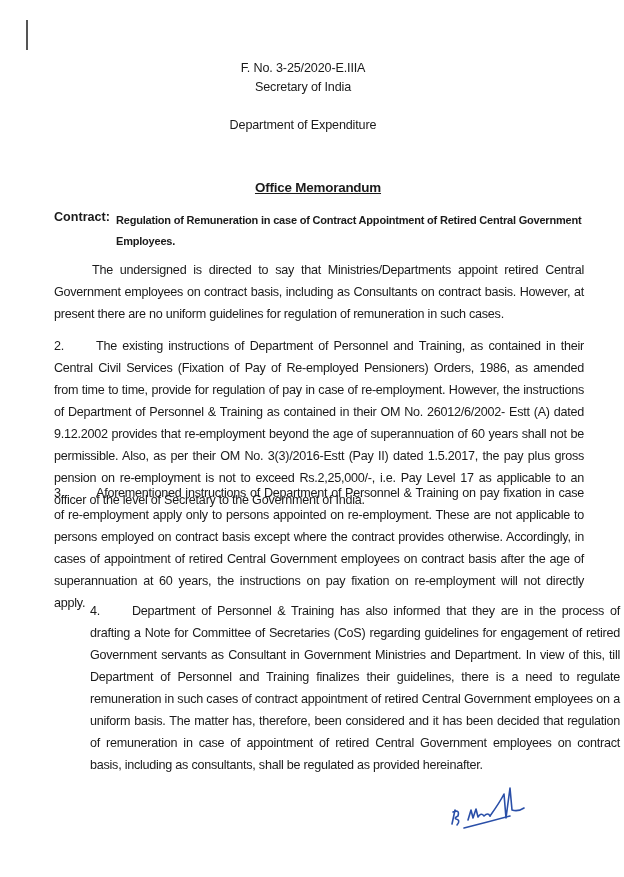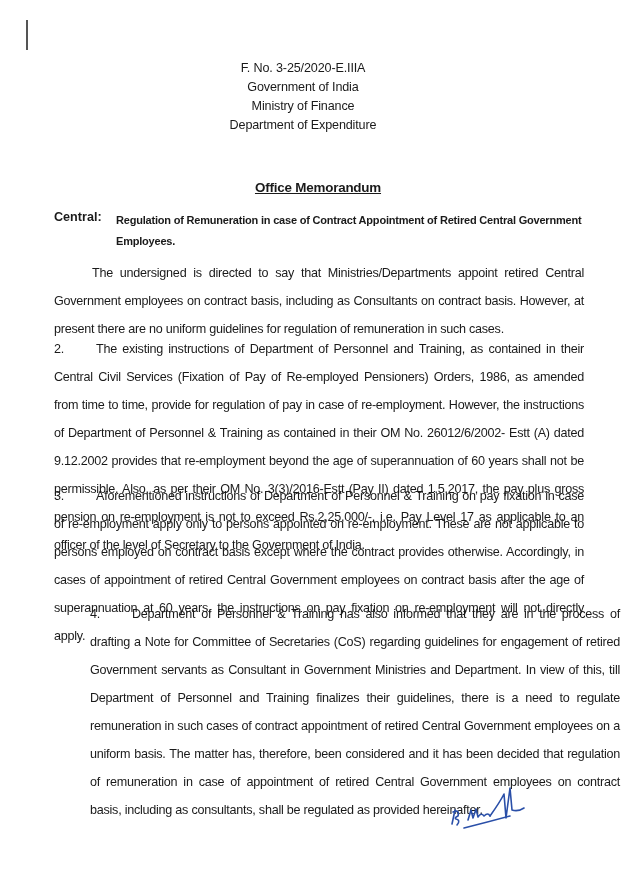--- a/index.html
+++ b/index.html
@@ -8,41 +8,40 @@
   .page { position: absolute; left: 0; top: 0; width: 624px; height: 877px; background: #fff; }
   .edge-mark { position: absolute; left: 26px; top: 20px; width: 2px; height: 30px; background: #555; }
   .hdr { position: absolute; left: 0; width: 606px; text-align: center; font-size: 12.6px;
          line-height: 19px; letter-spacing: -0.15px; }
   .date { position: absolute; right: 41px; top: 162px; font-size: 12.6px; letter-spacing: -0.15px; }
   .om-title { position: absolute; left: 0; width: 606px; top: 180px; text-align: center;
               font-weight: bold; font-size: 13.4px; text-decoration: underline; letter-spacing: -0.2px; margin-left: 15px; }
   .subj-label { position: absolute; left: 54px; top: 210px; font-weight: bold; font-size: 12.6px; }
   .subj-text { position: absolute; left: 116px; top: 210px; width: 470px; font-weight: bold;
                font-size: 11px; line-height: 21px; letter-spacing: -0.2px; }
-  .para { position: absolute; left: 54px; width: 530px; font-size: 12.6px; line-height: 28px;
+  .para { position: absolute; left: 54px; width: 530px; font-size: 12.6px; line-height: 22px;
           text-align: justify; letter-spacing: -0.25px; }
   .para .num { display: inline-block; width: 42px; }
   .indent { display: inline-block; width: 38px; }
   .sig { position: absolute; left: 448px; top: 772px; width: 120px; height: 60px; }
 </style>
 </head>
 <body>
 
 <div class="page">
   <div class="edge-mark"></div>
 
   <div class="hdr" style="top:59px;">F. No. 3-25/2020-E.IIIA</div>
-  <div class="hdr" style="top:78px;">Government of India</div>
-  <div class="hdr" style="top:97px;">Ministry of Finance</div>
+  <div class="hdr" style="top:78px;">Secretary of India</div>
   <div class="hdr" style="top:116px;">Department of Expenditure</div>
 
 
   <div class="om-title">Office Memorandum</div>
 
-  <div class="subj-label">Central:</div>
+  <div class="subj-label">Contract:</div>
   <div class="subj-text">Regulation of Remuneration in case of Contract Appointment of Retired Central Government Employees.</div>
 
   <div class="para" style="top:259px;">
     <span class="indent" style="width:38px;"></span><span>The undersigned is directed to say that Ministries/Departments appoint retired Central Government employees on contract basis, including as Consultants on contract basis. However, at present there are no uniform guidelines for regulation of remuneration in such cases.</span>
   </div>
 
   <div class="para" style="top:335px;">
     <span class="num">2.</span><span>The existing instructions of Department of Personnel and Training, as contained in their Central Civil Services (Fixation of Pay of Re-employed Pensioners) Orders, 1986, as amended from time to time, provide for regulation of pay in case of re-employment. However, the instructions of Department of Personnel &amp; Training as contained in their OM No. 26012/6/2002- Estt (A) dated 9.12.2002 provides that re-employment beyond the age of superannuation of 60 years shall not be permissible. Also, as per their OM No. 3(3)/2016-Estt (Pay II) dated 1.5.2017, the pay plus gross pension on re-employment is not to exceed Rs.2,25,000/-, i.e. Pay Level 17 as applicable to an officer of the level of Secretary to the Government of India.</span>
   </div>
 

